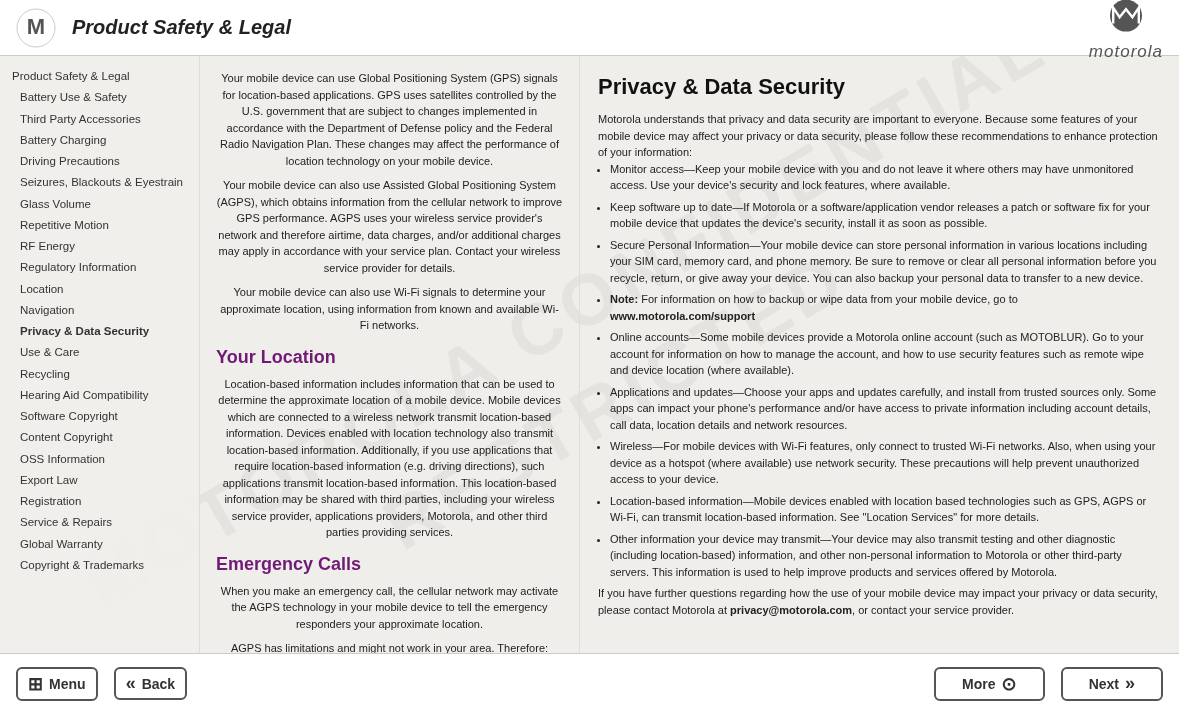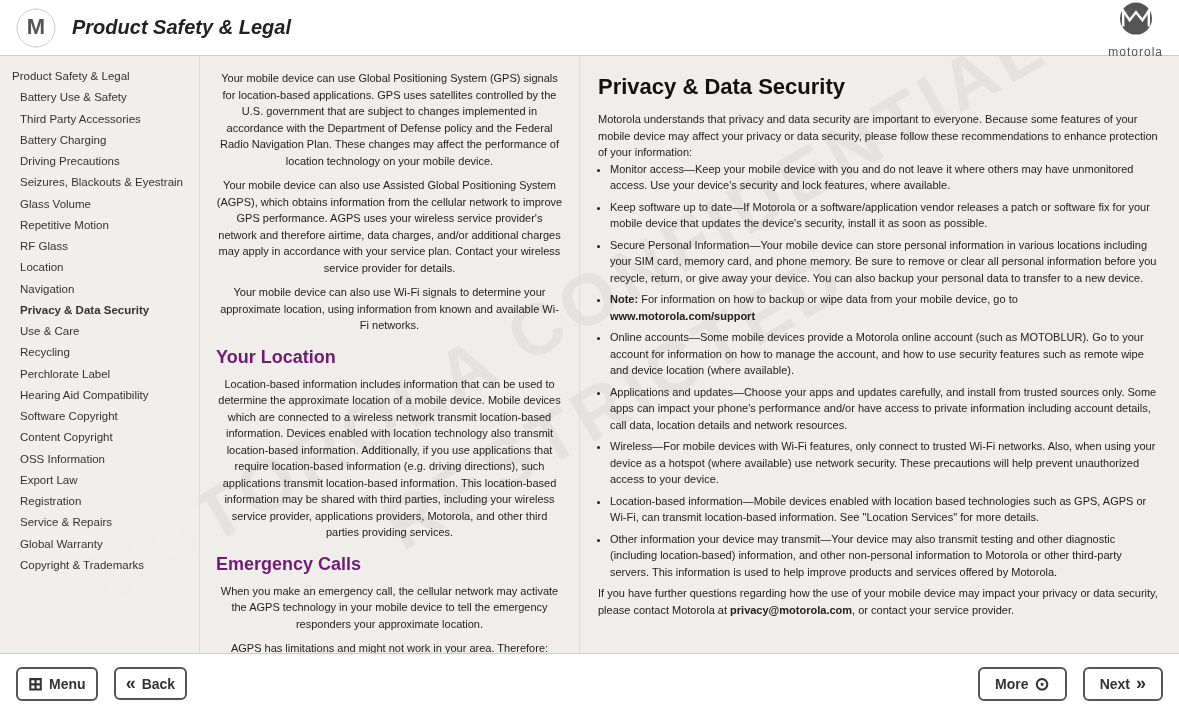--- a/index.html
+++ b/index.html
@@ -199,21 +199,21 @@
     }
     .footer-right {
       display: flex;
       gap: 16px;
     }
     .footer-btn-right {
       display: flex;
       align-items: center;
       border: 2px solid #555;
       border-radius: 6px;
-      padding: 4px 15px;
+      padding: 4px 26px;
       cursor: pointer;
       font-size: 14px;
       font-weight: bold;
       background: white;
       color: #333;
       gap: 6px;
     }
     .footer-btn-right .btn-icon {
       font-size: 18px;
     }
@@ -233,42 +233,42 @@
     <circle cx="20" cy="20" r="19" fill="white" stroke="#ccc" stroke-width="1"></circle>
     <text x="20" y="26" text-anchor="middle" font-size="22" font-weight="bold" fill="#555" font-family="Arial">M</text>
   </svg>
   <span class="header-title">Product Safety &amp; Legal</span>
 
   <div class="header-logo-right">
     <svg class="motorola-m" viewBox="0 0 60 50">
       <circle cx="30" cy="22" r="20" fill="#555"></circle>
       <path d="M14 32 L14 12 L22 24 L30 14 L38 24 L46 12 L46 32" stroke="white" stroke-width="3" fill="none"></path>
     </svg>
-    <span style="font-size:12px; color:#555; letter-spacing:1px;">motorola</span>
+    <span style="font-size:17px; color:#555; letter-spacing:1px;font-style:italic;">motorola</span>
   </div>
 </div>
 
 <div class="main-layout">
 
   <div class="sidebar" id="sidebar-container">
       <div class="sidebar-item">Product Safety &amp; Legal</div>
       <div class="sidebar-item indent">Battery Use &amp; Safety</div>
       <div class="sidebar-item indent">Third Party Accessories</div>
       <div class="sidebar-item indent">Battery Charging</div>
       <div class="sidebar-item indent">Driving Precautions</div>
       <div class="sidebar-item indent">Seizures, Blackouts &amp; Eyestrain</div>
       <div class="sidebar-item indent">Glass Volume</div>
       <div class="sidebar-item indent">Repetitive Motion</div>
-      <div class="sidebar-item indent">RF Glass</div>
+      <div class="sidebar-item indent">RF Energy</div>
+      <div class="sidebar-item indent">Regulatory Information</div>
       <div class="sidebar-item indent">Location</div>
       <div class="sidebar-item indent">Navigation</div>
       <div class="sidebar-item indent active">Privacy &amp; Data Security</div>
       <div class="sidebar-item indent">Use &amp; Care</div>
       <div class="sidebar-item indent">Recycling</div>
-      <div class="sidebar-item indent">Perchlorate Label</div>
       <div class="sidebar-item indent">Hearing Aid Compatibility</div>
       <div class="sidebar-item indent">Software Copyright</div>
       <div class="sidebar-item indent">Content Copyright</div>
       <div class="sidebar-item indent">OSS Information</div>
       <div class="sidebar-item indent">Export Law</div>
       <div class="sidebar-item indent">Registration</div>
       <div class="sidebar-item indent">Service &amp; Repairs</div>
       <div class="sidebar-item indent">Global Warranty</div>
       <div class="sidebar-item indent">Copyright &amp; Trademarks</div>
     </div>

